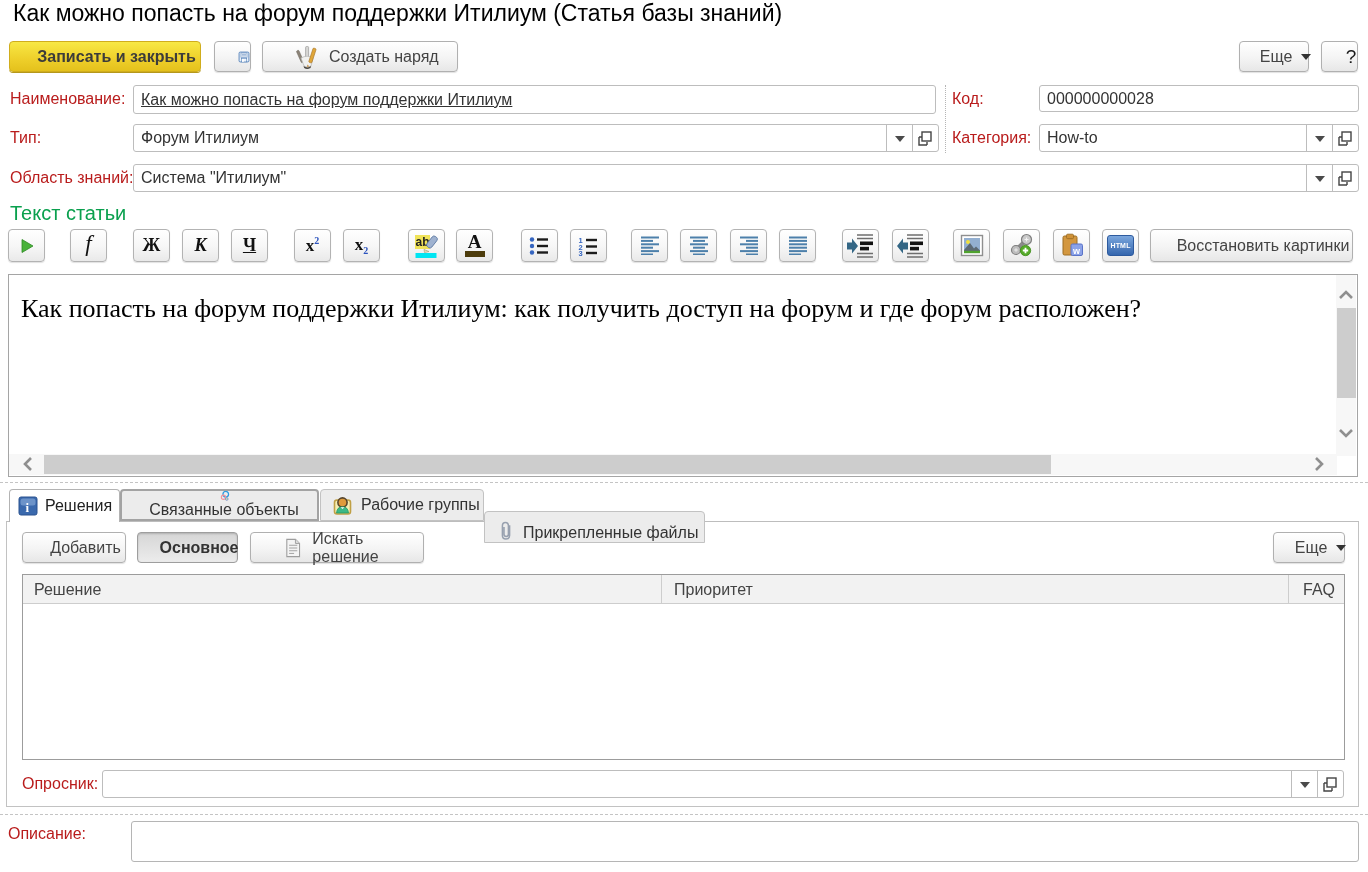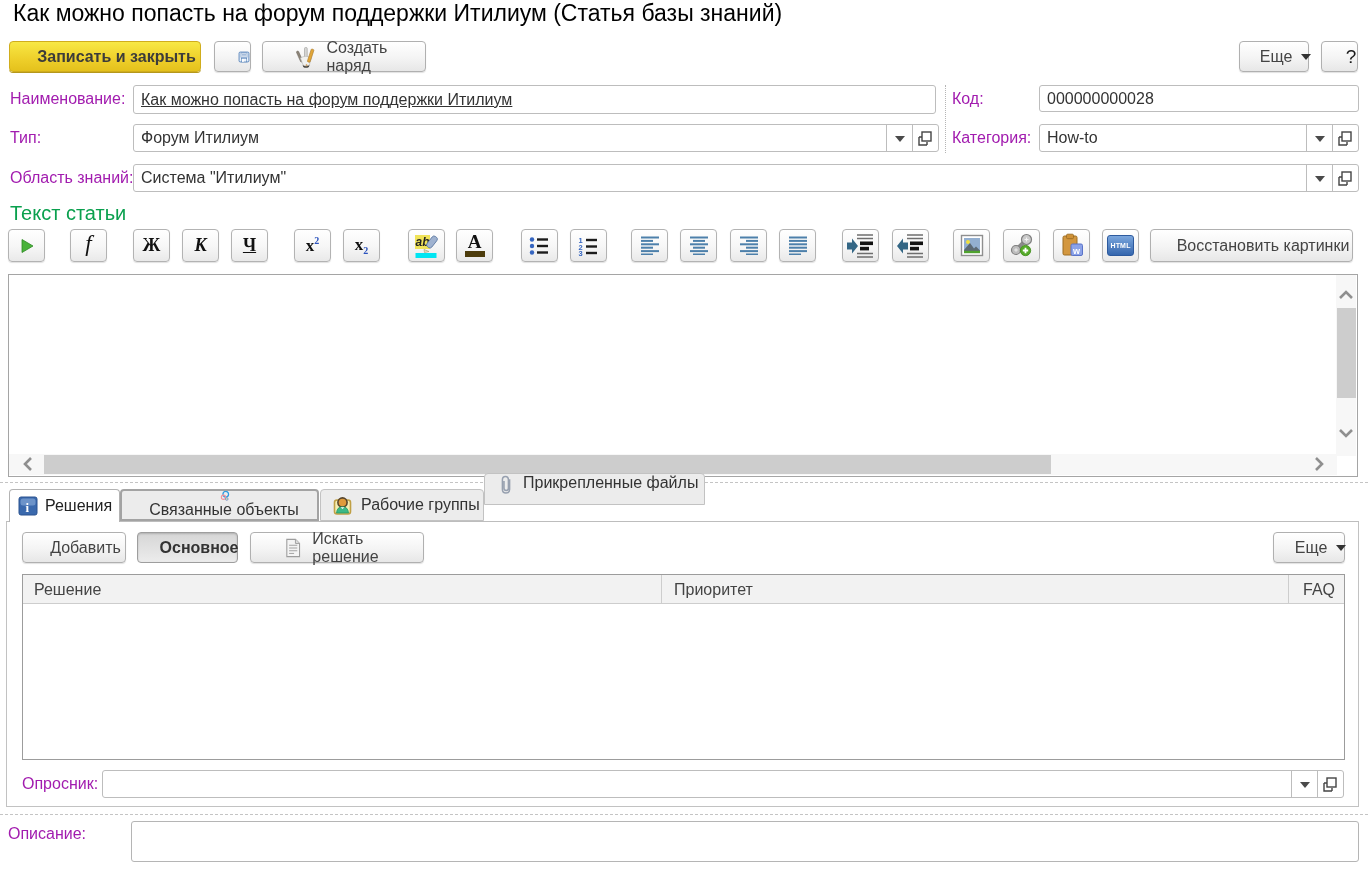--- a/index.html
+++ b/index.html
@@ -3,21 +3,21 @@
 <meta charset="utf-8">
 <style>
 html,body{margin:0;padding:0;}
 body{width:1368px;height:872px;position:relative;background:#fff;overflow:hidden;
      font-family:"Liberation Sans",sans-serif;}
 .abs{position:absolute;box-sizing:border-box;}
 .btn{position:absolute;box-sizing:border-box;border:1px solid #b0b0b0;border-radius:4px;
      background:linear-gradient(#ffffff,#f4f4f4 55%,#e7e7e7);
      box-shadow:0 1px 1px rgba(0,0,0,0.12);
      font-size:16px;color:#444;display:flex;align-items:center;justify-content:center;padding-left:23px;}
-.lbl{position:absolute;box-sizing:border-box;font-size:16px;color:#a21caf;display:flex;align-items:center;}
+.lbl{position:absolute;box-sizing:border-box;font-size:16px;color:#b91c1c;display:flex;align-items:center;}
 .inp{position:absolute;box-sizing:border-box;border:1px solid #bdbdbd;border-radius:3px;background:#fff;
      font-size:16px;color:#333;display:flex;align-items:center;padding:0 7px;}
 .combo{position:absolute;box-sizing:border-box;border:1px solid #bdbdbd;border-radius:3px;background:#fff;}
 .combo .txt{position:absolute;left:7px;top:0;bottom:0;display:flex;align-items:center;font-size:16px;color:#333;}
 .combo .sep{position:absolute;top:0;bottom:0;width:1px;background:#bdbdbd;}
 .arr{position:absolute;width:0;height:0;border-left:5px solid transparent;border-right:5px solid transparent;border-top:6px solid #4a4a4a;}
 .openic{position:absolute;}
 .tb{position:absolute;box-sizing:border-box;width:37px;height:33px;border:1px solid #b3b3b3;border-radius:4px;
     background:linear-gradient(#ffffff,#f6f6f6 55%,#e9e9e9);
     box-shadow:0 1px 1px rgba(0,0,0,0.12);
@@ -35,21 +35,21 @@
 <div class="btn" style="left:214px;top:41px;width:37px;height:31px;">
   <svg width="22" height="22" viewBox="0 0 22 22">
     <rect x="2" y="2" width="18" height="18" rx="2" fill="#e9f1fa" stroke="#4a7ab5" stroke-width="1.6"></rect>
     <rect x="5.5" y="3.5" width="11" height="8" fill="#fff" stroke="#4a7ab5" stroke-width="1"></rect>
     <line x1="7" y1="6" x2="15" y2="6" stroke="#4a7ab5" stroke-width="1.2"></line>
     <line x1="7" y1="9" x2="15" y2="9" stroke="#4a7ab5" stroke-width="1.2"></line>
     <rect x="6" y="14" width="10" height="6" fill="#eef4fb" stroke="#4a7ab5" stroke-width="1"></rect>
     <rect x="7.5" y="15" width="3" height="5" fill="#fff"></rect>
   </svg>
 </div>
-<div class="btn" style="left:262px;top:41px;width:164px;height:31px;justify-content:flex-start;">
+<div class="btn" style="left:262px;top:41px;width:196px;height:31px;justify-content:flex-start;">
   <svg width="25" height="24" viewBox="0 0 25 24" style="margin-left:9px;">
     <rect x="3.6" y="5" width="2.6" height="13" rx="1" transform="rotate(-24 5 11)" fill="#8c8478" stroke="#6b635a" stroke-width="0.5"></rect>
     <rect x="10.6" y="1.5" width="3" height="12" rx="1" fill="#d8d8d6" stroke="#9a9a98" stroke-width="0.7"></rect>
     <path d="M6 13 Q12.2 9.5 18 13 L16 21 Q12 23.5 9 21 Z" fill="#f1f1ef" stroke="#b5b5b3" stroke-width="0.7"></path>
     <rect x="16" y="3" width="3.2" height="15" rx="1" transform="rotate(18 17.5 10)" fill="#e0a638" stroke="#a8762a" stroke-width="0.6"></rect>
     <polygon points="12.2,19.5 14.8,21.5 11.8,22.3" fill="#caa06a"></polygon>
     <path d="M8.5 21 Q12.5 23.8 16.2 21 L15.5 23 Q12 25 9.2 23 Z" fill="#4a463f"></path>
   </svg>
   <span style="margin-left:9px;">Создать наряд</span>
 </div>
@@ -112,21 +112,21 @@
   </div>
 <div class="tb" style="left:133px;top:229px;font-family:'Liberation Serif',serif;font-weight:bold;font-size:18px;color:#111;">Ж</div>
 <div class="tb" style="left:182px;top:229px;font-family:'Liberation Serif',serif;font-weight:bold;font-style:italic;font-size:18px;color:#111;">К</div>
 <div class="tb" style="left:231px;top:229px;font-family:'Liberation Serif',serif;font-weight:bold;font-size:18px;color:#111;text-decoration:underline;">Ч</div>
 <div class="tb" style="left:294px;top:229px;font-family:'Liberation Serif',serif;font-weight:bold;font-size:17px;color:#111;">
     <span>x<sup style="color:#2a52bE;font-size:10px;">2</sup></span>
   </div>
 <div class="tb" style="left:343px;top:229px;font-family:'Liberation Serif',serif;font-weight:bold;font-size:17px;color:#111;">
     <span>x<sub style="color:#2a52bE;font-size:10px;">2</sub></span>
   </div>
-<div class="tb" style="left:408px;top:229px;font-style:italic;">
+<div class="tb" style="left:408px;top:229px;">
   <svg width="28" height="28" viewBox="0 0 28 28">
     <rect x="2" y="3" width="15" height="14" fill="#f0e359"></rect>
     <text x="2.5" y="14" font-family="Liberation Sans" font-size="12" font-weight="bold" fill="#222">ab</text>
     <rect x="16" y="3.5" width="6" height="13" rx="2.5" transform="rotate(38 19 10)" fill="#9fb2d0" stroke="#5a77a0" stroke-width="0.8"></rect>
     <polygon points="11,17.5 16,19.5 11.5,20.6" fill="#e8dfc0" stroke="#a09a70" stroke-width="0.6"></polygon>
     <rect x="2.5" y="21" width="21" height="5" fill="#00e5f2"></rect>
   </svg>
 </div>
 <div class="tb" style="left:456px;top:229px;">
   <div style="text-align:center;">
@@ -257,20 +257,21 @@
   </svg>
 </div>
 <div class="tb" style="left:1102px;top:229px;">
   <div style="width:25px;height:19px;border-radius:3px;background:linear-gradient(#7aa6dd,#3667ae);border:1px solid #2d5a9e;display:flex;align-items:center;justify-content:center;">
     <span style="font-size:7px;font-weight:bold;color:#fff;letter-spacing:0.2px;">HTML</span>
   </div>
 </div>
 <div class="btn" style="left:1150px;top:229px;width:203px;height:33px;">Восстановить картинки</div>
 
 <div class="abs" style="left:8px;top:274px;width:1350px;height:203px;border:1px solid #a5a5a5;background:#fff;">
+  <div class="abs" style="left:12px;top:19px;font-family:'Liberation Serif',serif;font-size:26px;color:#000;">Как попасть на форум поддержки Итилиум: как получить доступ на форум и где форум расположен?</div>
 
   <div class="abs" style="right:1px;top:0px;width:20px;height:181px;background:#f7f7f7;">
     <svg class="abs" width="16" height="10" viewBox="0 0 16 10" style="left:2px;top:15px;">
         <path d="M2 8 L8 2 L14 8" fill="none" stroke="#8f8f8f" stroke-width="2.6"></path>
       </svg>
     <div class="abs" style="left:1px;top:33px;width:19px;height:90px;background:#cdcdcd;"></div>
     <svg class="abs" width="16" height="10" viewBox="0 0 16 10" style="left:2px;top:153px;">
         <path d="M2 2 L8 8 L14 2" fill="none" stroke="#8f8f8f" stroke-width="2.6"></path>
       </svg>
   </div>
@@ -300,21 +301,21 @@
 </div>
 <div class="abs" style="left:320px;top:489px;width:164px;height:32px;border:1px solid #c2c2c2;border-radius:4px 4px 0 0;background:#ececec;display:flex;align-items:center;">
   <svg width="19" height="19" viewBox="0 0 19 19" style="margin-left:12px;">
     <rect x="1.5" y="4" width="16" height="14" rx="2.5" fill="#f5eeb4" stroke="#c0a045" stroke-width="1.6"></rect>
     <circle cx="9.5" cy="6.5" r="4.6" fill="#e09b3c" stroke="#57452a" stroke-width="1.6"></circle>
     <path d="M3.5 17 Q4 10.8 9.5 10.8 Q15 10.8 15.5 17 Z" fill="#3cb887" stroke="#23985f" stroke-width="0.8"></path>
     <path d="M7.5 11.2 L9.5 13 L11.5 11.2" fill="#fff"></path>
   </svg>
   <span style="margin-left:9px;font-size:16px;color:#333;">Рабочие группы</span>
 </div>
-<div class="abs" style="left:484px;top:473px;width:221px;height:32px;border:1px solid #c2c2c2;border-radius:4px 4px 0 0;background:#ececec;display:flex;align-items:flex-start;">
+<div class="abs" style="left:484px;top:511px;width:221px;height:32px;border:1px solid #c2c2c2;border-radius:4px 4px 0 0;background:#ececec;display:flex;align-items:flex-end;">
   <svg width="14" height="22" viewBox="0 0 14 22" style="margin-left:14px;">
     <path d="M10.6 5.2 L10.6 15.4 Q10.6 18.9 7 18.9 Q3.4 18.9 3.4 15.4 L3.4 5.8 Q3.4 2.4 6.4 2.4 Q9.4 2.4 9.4 5.8 L9.4 14.2 Q9.4 16.4 7.2 16.4 Q5 16.4 5 14.2 L5 7" fill="none" stroke="#97a0af" stroke-width="1.5"></path>
   </svg>
   <span style="margin-left:10px;font-size:16px;color:#333;">Прикрепленные файлы</span>
 </div>
 <div class="abs" style="left:9px;top:489px;width:111px;height:33px;border:1px solid #b3b3b3;border-bottom:none;border-radius:4px 4px 0 0;background:#fff;display:flex;align-items:center;z-index:5;">
   <svg width="20" height="20" viewBox="0 0 20 20" style="margin-left:8px;">
     <rect x="1" y="1" width="18" height="18" rx="2" fill="#3a69ad" stroke="#2b5390" stroke-width="1"></rect>
     <rect x="2.5" y="2.5" width="15" height="7" rx="2.5" fill="#6c93c9"></rect>
     <text x="7.5" y="15.5" font-family="Liberation Serif" font-size="13" font-weight="bold" fill="#fff">i</text>

